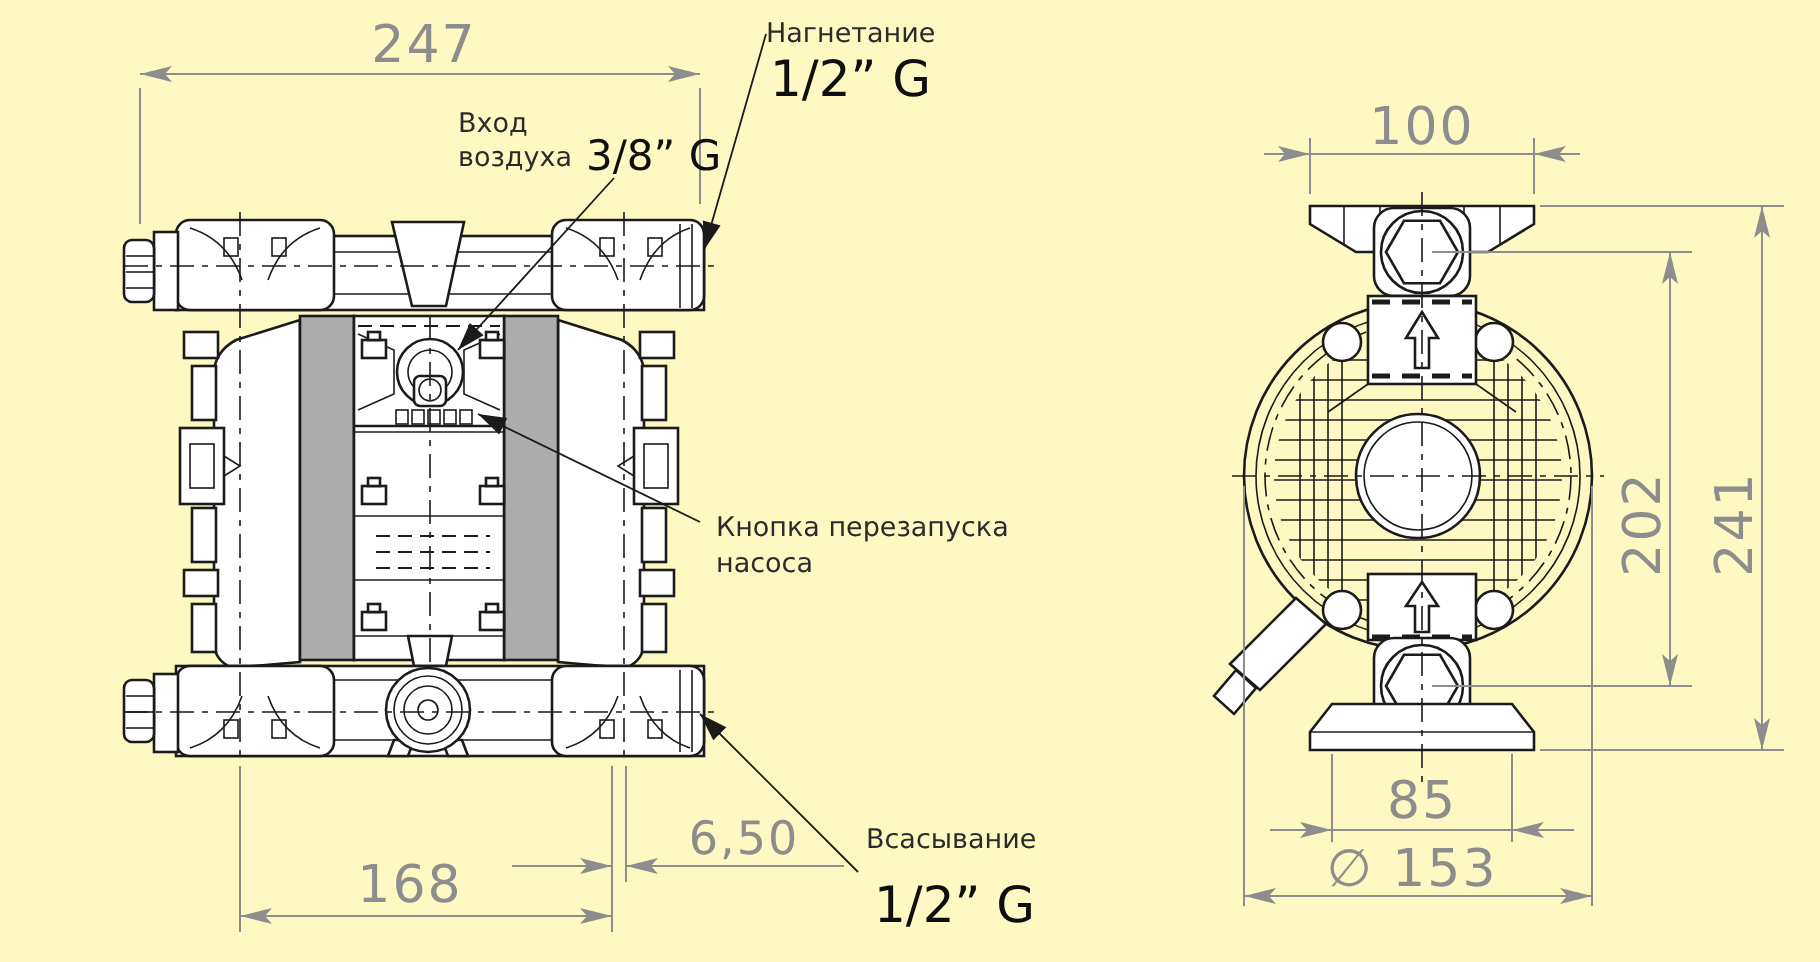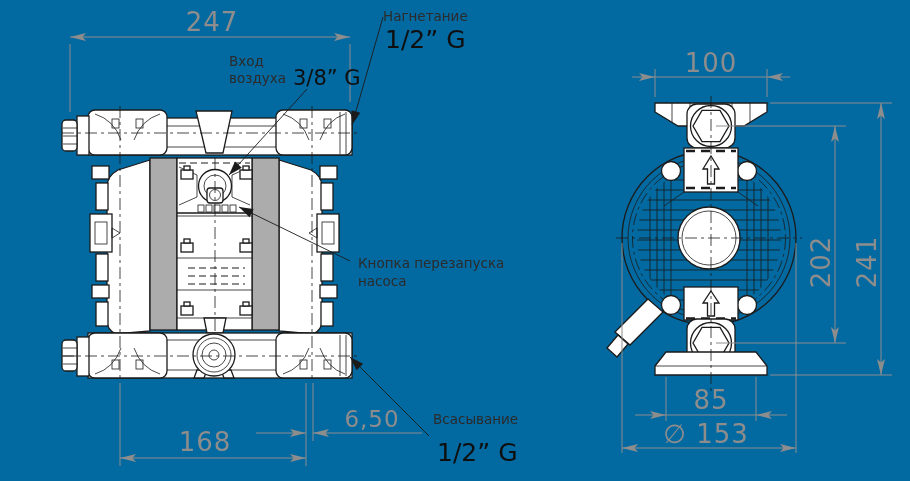--- a/index.html
+++ b/index.html
@@ -1,16 +1,16 @@
 <!DOCTYPE html>
 <html style="--panel-gray: #acacac; --dim-gray: #8d8d8d; --line-dark: #1b1b1b; --label-dark: #2b2b2b;"><head>
 <meta charset="utf-8">
 <style>
   html,body{margin:0;padding:0;background:#fff;}
-  .stage{position:relative;width:910px;height:481px;background:#0369a1;overflow:hidden;
+  .stage{position:relative;width:910px;height:481px;background:#fef9c3;overflow:hidden;
          font-family:"DejaVu Sans",sans-serif;}
   
   .k  {stroke:var(--line-dark,#1b1b1b);fill:none;stroke-width:1.3;}
   .kf {stroke:var(--line-dark,#1b1b1b);fill:#ffffff;stroke-width:1.3;}
   .kt {stroke:var(--line-dark,#1b1b1b);fill:none;stroke-width:.8;}
   .gf {stroke:var(--line-dark,#1b1b1b);fill:var(--panel-gray,#acacac);stroke-width:1.3;}
   .cl {stroke:var(--line-dark,#1b1b1b);fill:none;stroke-width:.8;stroke-dasharray:12 4 3 4;}
   .hd {stroke:var(--line-dark,#1b1b1b);fill:none;stroke-width:1;stroke-dasharray:7 4;}
   .bd {stroke:var(--line-dark,#1b1b1b);fill:none;stroke-width:2.6;stroke-dasharray:9 6;}
   

